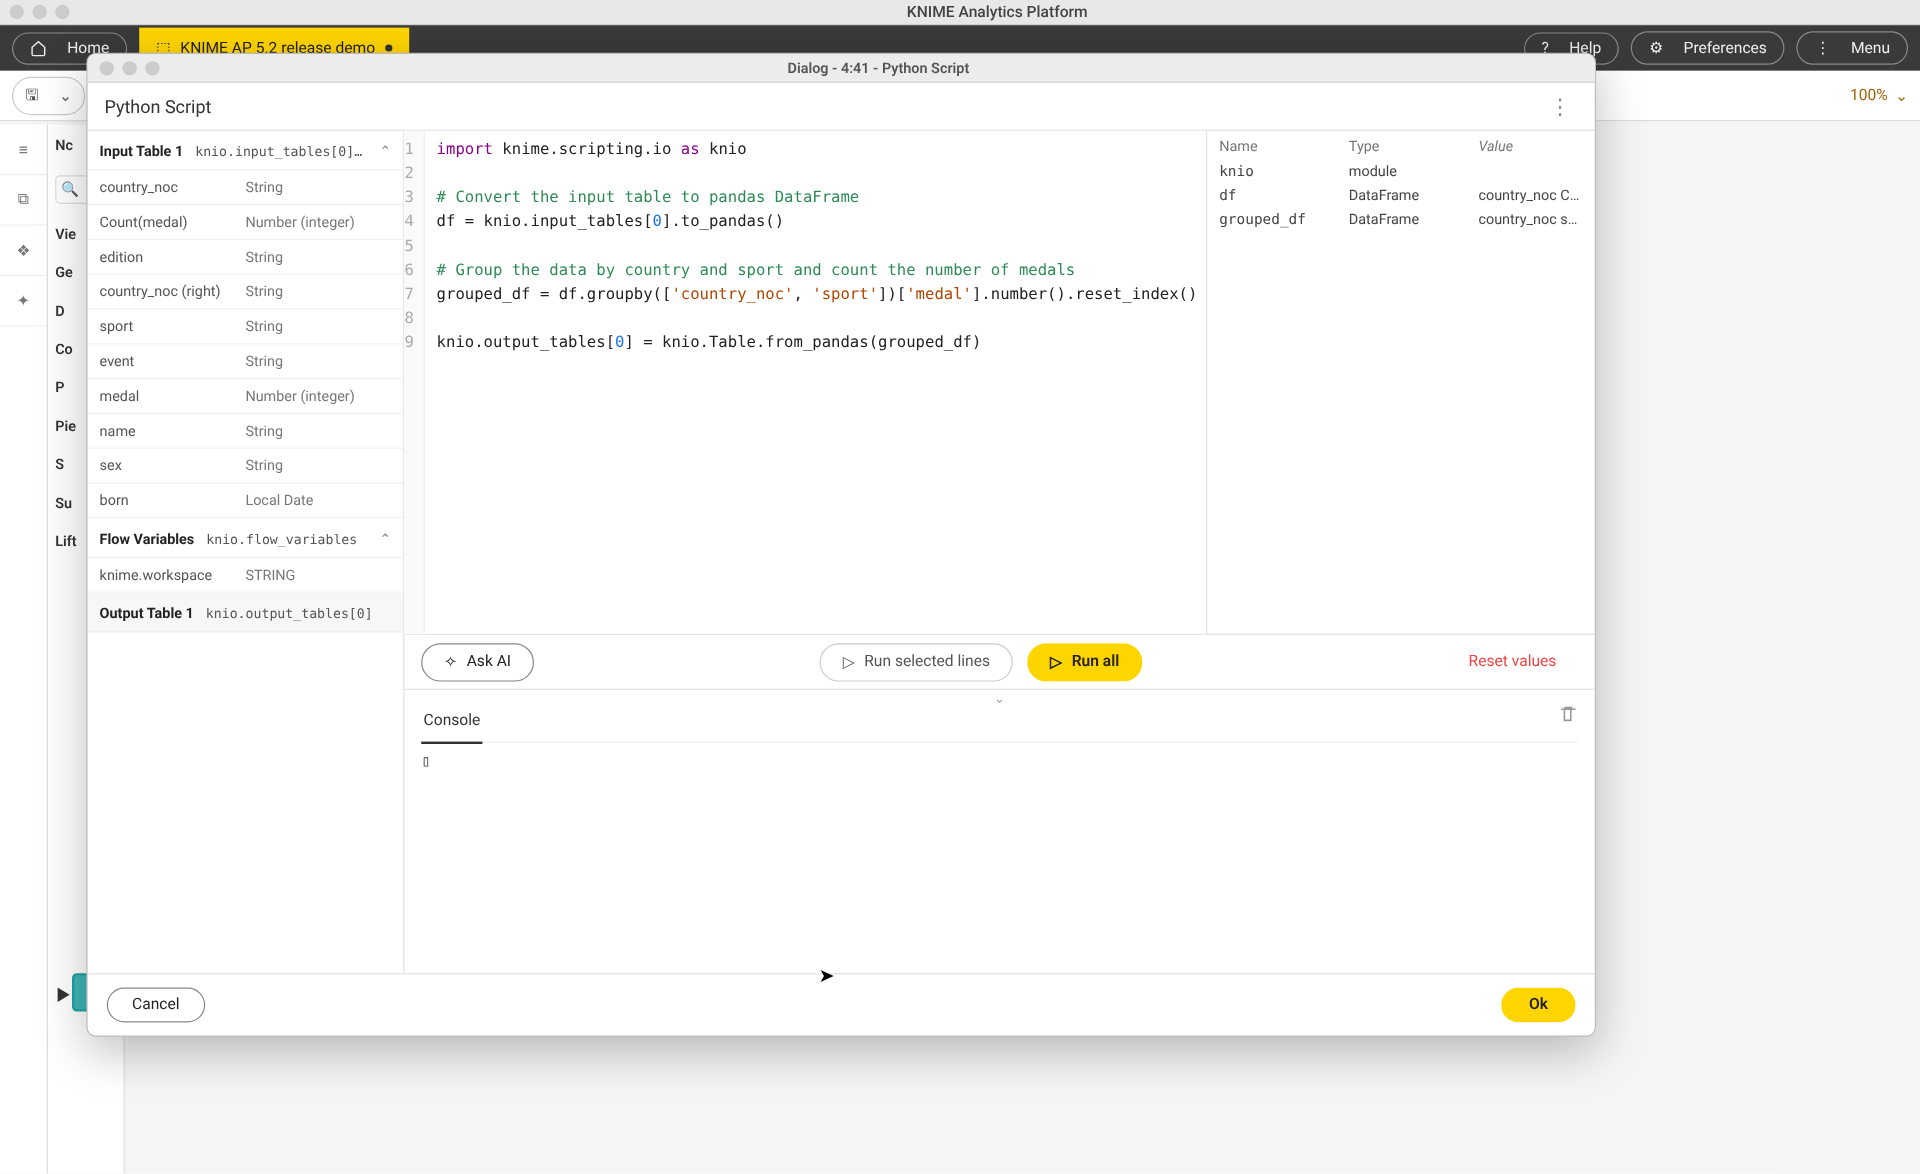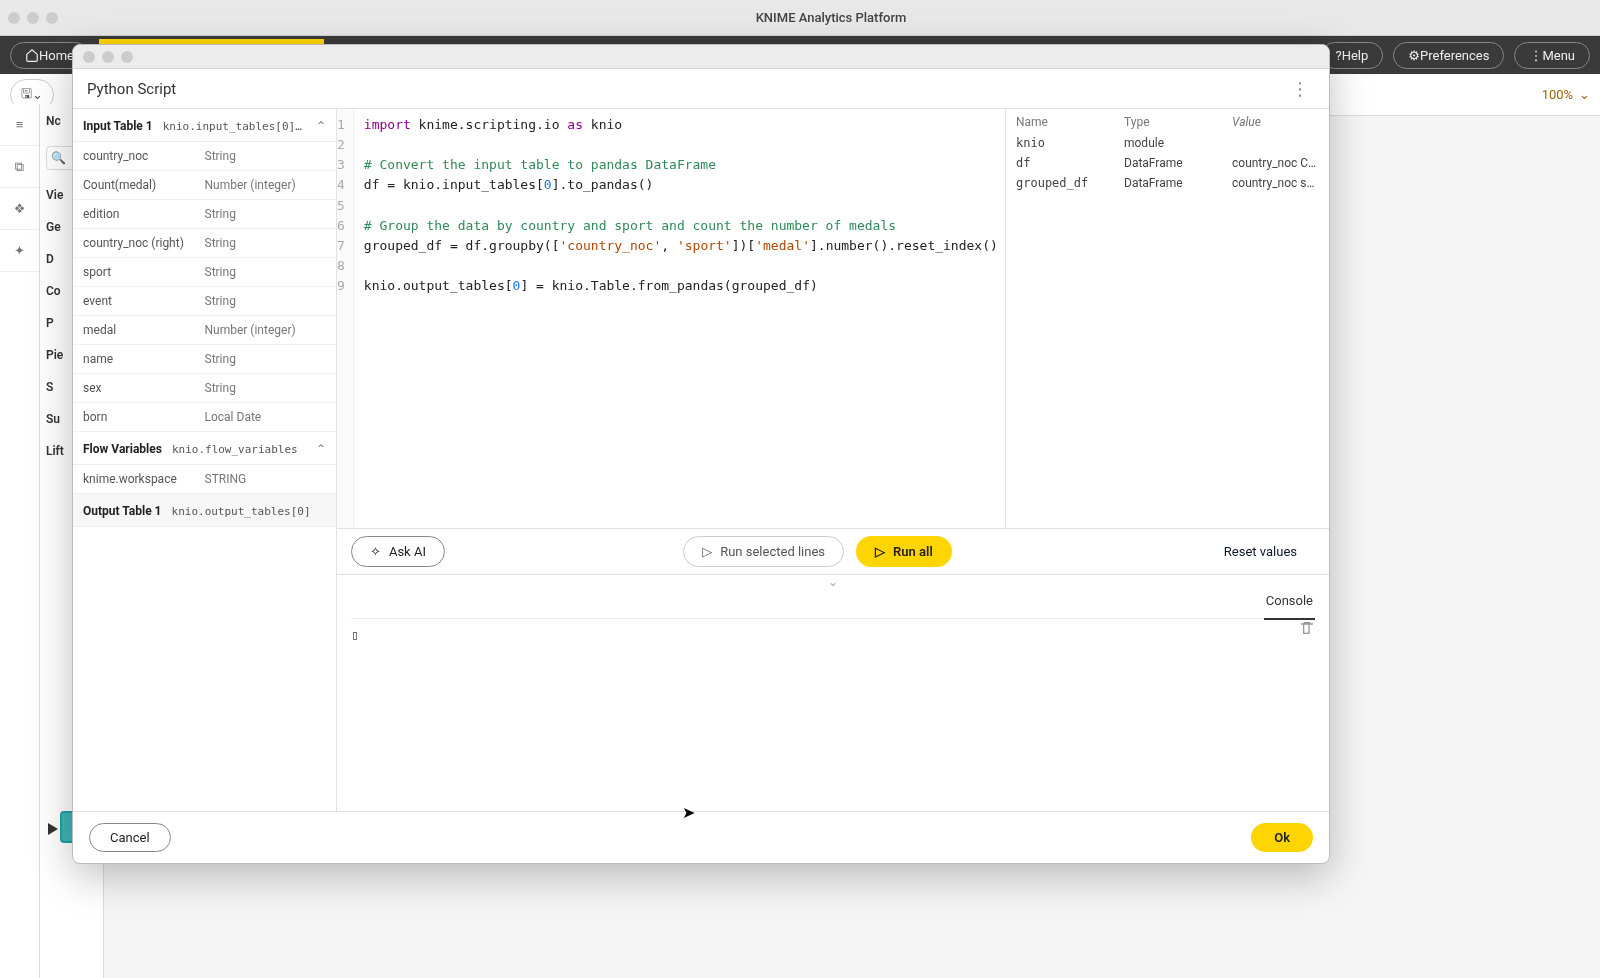--- a/index.html
+++ b/index.html
@@ -8,31 +8,31 @@
   font-size: 13px;
   background: #f5f5f5;
   width: 1600px;
   height: 978px;
   overflow: hidden;
   position: relative;
 }
 
 .app-chrome { position: absolute; inset: 0; }
 .mac-titlebar {
-  height: 36px; background: #e8e8e8; display: flex; align-items: center;
+  height: 21px; background: #e8e8e8; display: flex; align-items: center;
   padding: 0 8px; border-bottom: 1px solid #d0d0d0;
 }
 .traffic-lights { display: flex; gap: 7px; margin-right: 12px; }
 .traffic-lights span { width: 12px; height: 12px; border-radius: 50%; background: #ccc; }
 .mac-title { flex: 1; text-align: center; font-size: 13px; color: #444; font-weight: 500;}
 .top-toolbar {
   height: 38px; background: #3a3a3a; display: flex; align-items: center;
   padding: 0 10px; gap: 10px; color: #eee;
 }
-.pill { border: 1px solid #888; border-radius: 18px; padding: 5px 14px; display: flex; gap: 0; align-items: center; font-size: 13px; color: #eee; }
+.pill { border: 1px solid #888; border-radius: 18px; padding: 5px 14px; display: flex; gap: 17px; align-items: center; font-size: 13px; color: #eee; }
 .tab-yellow { background: #ffd500; color: #222; padding: 9px 14px; font-size: 13px; position: relative; display: flex; gap: 8px; align-items: center; }
 .tab-yellow .dot { width: 6px; height: 6px; background: #333; border-radius: 50%; }
 .toolbar-right { margin-left: auto; display: flex; gap: 10px; align-items: center; }
 .second-toolbar {
   height: 42px; background: #fff; border-bottom: 1px solid #ddd; display: flex; align-items: center;
   padding: 0 10px; gap: 10px;
 }
 .zoom { margin-left: auto; display: flex; gap: 6px; align-items: center; font-size: 13px; color: #a16207; }
 .left-rail {
   position: absolute; top: 104px; left: 0; width: 40px; bottom: 0; background: #fff;
@@ -118,26 +118,26 @@
   height: 46px; display: flex; align-items: center; gap: 12px; padding: 0 14px;
   border-bottom: 1px solid #e2e2e2;
 }
 .btn {
   display: inline-flex; align-items: center; gap: 8px; border-radius: 22px;
   padding: 7px 18px; font-size: 13px; cursor: pointer; border: 1px solid transparent;
 }
 .btn-outline { border: 1px solid #888; background: #fff; color: #222; }
 .btn-outline-grey { border: 1px solid #ccc; background: #fff; color: #555; }
 .btn-yellow { background: #ffd500; color: #222; font-weight: 600; }
-.btn-link { background: transparent; color: #0f172a; border: none; }
+.btn-link { background: transparent; color: #ef4444; border: none; }
 .spacer { flex: 1; }
 .tiny-caret { display: flex; justify-content: center; color: #aaa; height: 12px; font-size: 12px; }
 
 .console-area { flex: 1; display: flex; flex-direction: column; padding: 0 14px 8px; min-height: 0; }
-.console-tabs { display: flex; align-items: flex-end; height: 32px; border-bottom: 1px solid #eee; flex-direction: column; }
+.console-tabs { display: flex; align-items: flex-start; height: 32px; border-bottom: 1px solid #eee; }
 .console-tab { padding: 6px 2px 10px; font-size: 13px; color: #333; border-bottom: 2px solid #333; }
 .trash { margin-left: auto; color: #999; }
 .console-body { flex: 1; padding: 8px 0; font-family: ui-monospace, Menlo, monospace; color: #444; }
 
 .dialog-footer {
   height: 52px; display: flex; align-items: center; padding: 0 16px;
   border-top: 1px solid #e2e2e2; gap: 22px;
 }
 
 .cursor-arrow { position: absolute; top: 803px; left: 682px; font-size: 16px; color: #000; z-index: 100; }
@@ -226,20 +226,21 @@
   </div>
 </div>
 
 <div class="dialog">
   <div class="dialog-mac-bar">
     <div class="traffic-lights">
       <span></span>
       <span></span>
       <span></span>
     </div>
+    <div class="title">Dialog - 4:41 - Python Script</div>
   </div>
   <div class="dialog-header">
     <span>Python Script</span>
     <span class="spacer"></span>
     <span class="kebab">⋮</span>
   </div>
   <div class="dialog-body">
 
     <div class="tables-panel">
       <div class="section-hdr">

